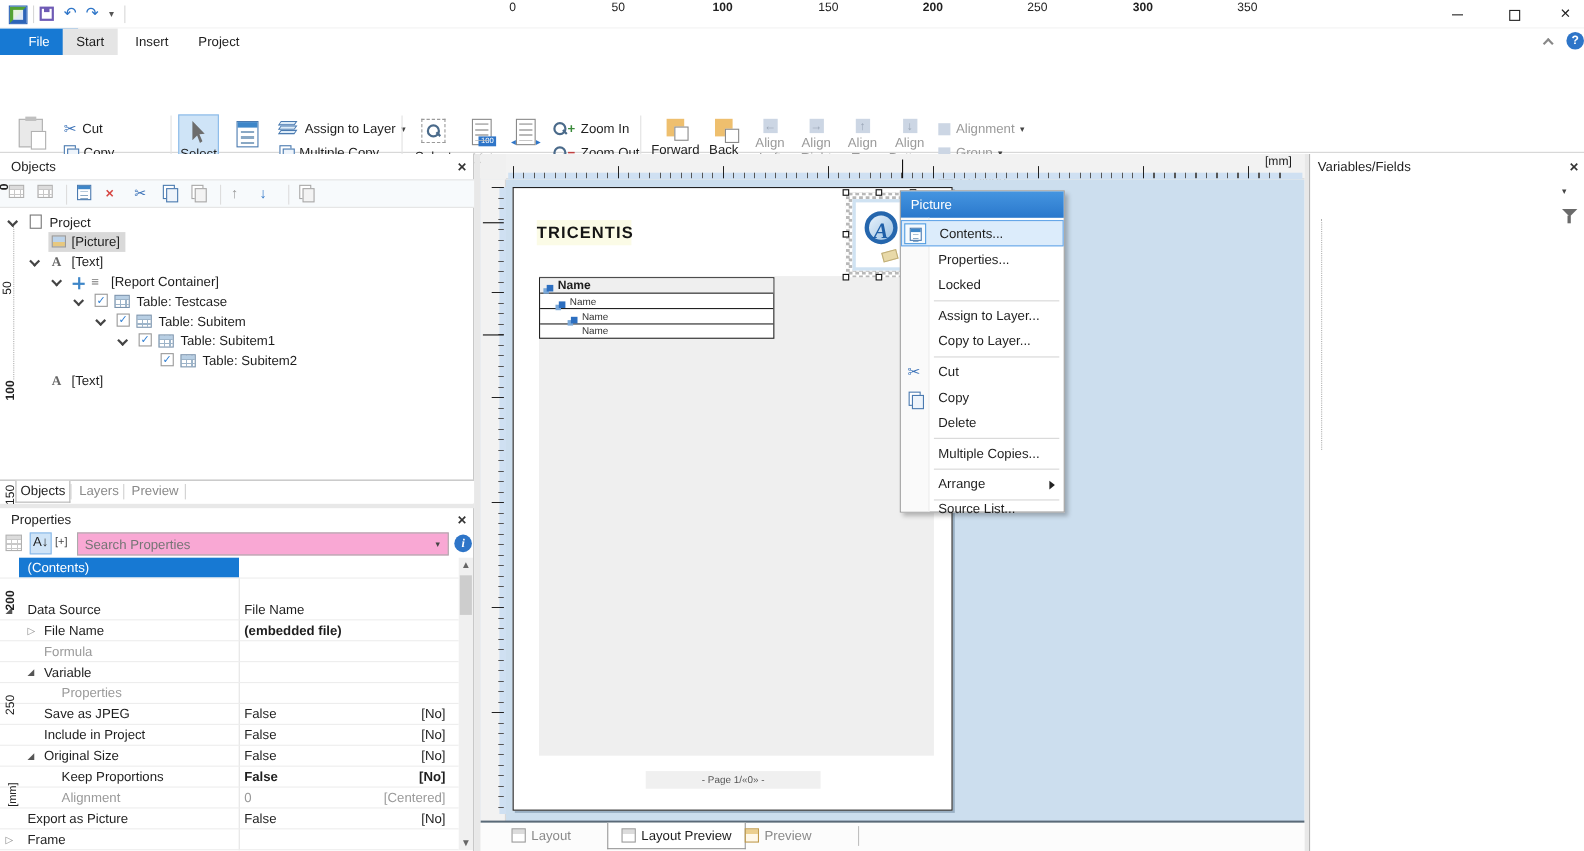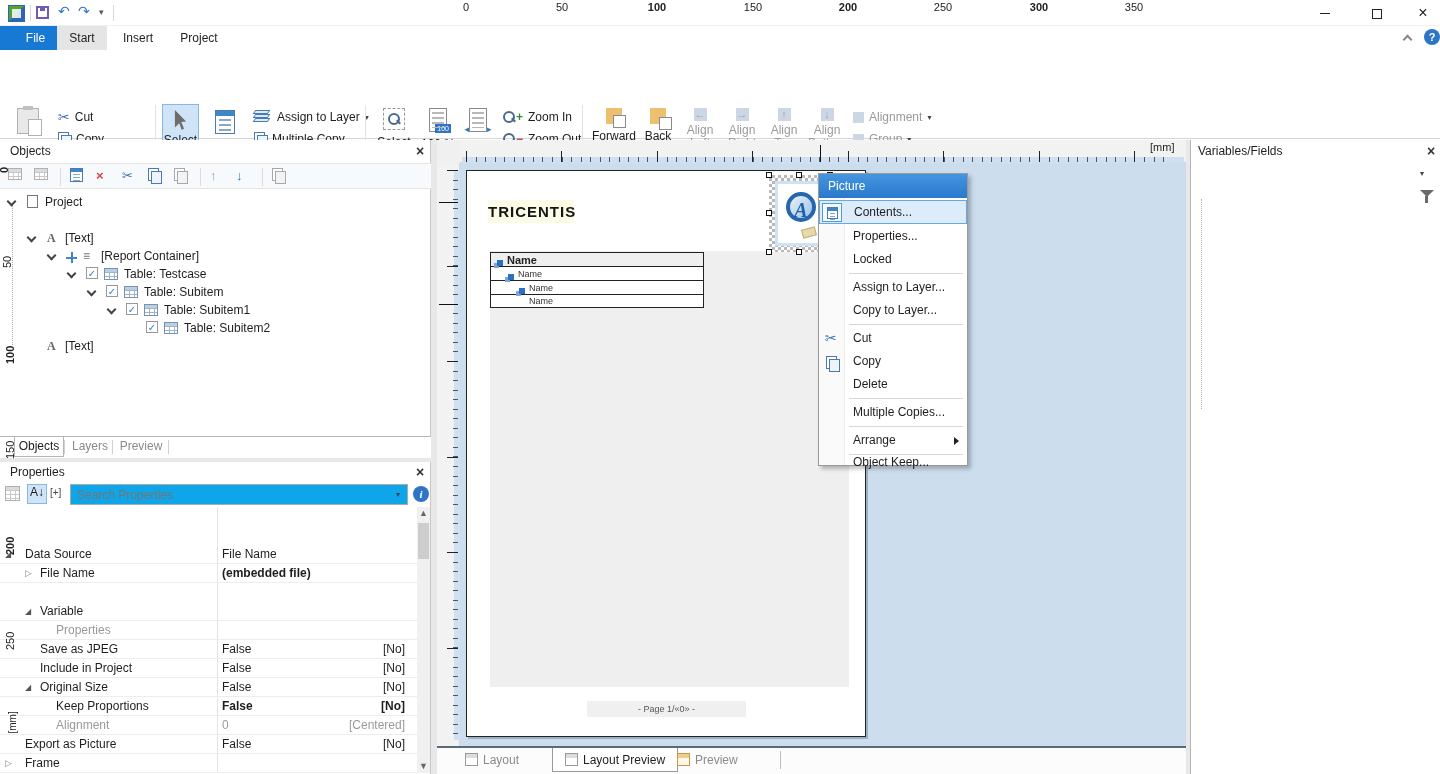--- a/index.html
+++ b/index.html
@@ -91,21 +91,21 @@
   .ico-move{display:inline-block;width:11px;height:11px;position:relative;}
   .ico-move:before{content:"";position:absolute;left:5px;top:0;width:2px;height:11px;background:#3e86c8;}
   .ico-move:after{content:"";position:absolute;left:0;top:5px;width:11px;height:2px;background:#3e86c8;}
   .dotline{position:absolute;width:0;border-left:1px dotted #b0b0b0;}
   
   .otab{position:absolute;top:437px;height:20px;line-height:19px;text-align:center;color:#8a8a8a;}
   .otab.active{background:#fff;border:1px solid #b5b5b5;border-top:none;color:#1e1e1e;}
   .ttsep{position:absolute;top:440px;width:1px;height:14px;background:#d0d0d0;}
   
   .sorticon{position:absolute;width:20px;height:20px;background:#cfe4f7;border:1px solid #88b8e8;text-align:center;}
-  .propsearch{position:absolute;left:70px;top:484px;width:338px;height:21px;border:1px solid #ababab;background:#0ea5e9;font-size:12px;padding:0 36px 0 6px;color:#444;}
+  .propsearch{position:absolute;left:70px;top:484px;width:338px;height:21px;border:1px solid #ababab;background:#f9a8d4;font-size:12px;padding:0 36px 0 6px;color:#444;}
   .infocirc{position:absolute;width:16px;height:16px;border-radius:50%;background:#2e75c8;color:#fff;font-weight:bold;font-style:italic;text-align:center;line-height:16px;font-size:11px;font-family:"Liberation Serif",serif;}
   .prow{position:absolute;left:0;width:417px;height:19px;line-height:19px;border-bottom:1px solid #ededed;}
   .prow .nm{position:absolute;top:0;white-space:nowrap;}
   .prow .vl{position:absolute;left:222px;top:0;white-space:nowrap;}
   .prow .ht{position:absolute;right:12px;top:0;white-space:nowrap;}
   .prow.sel{background:linear-gradient(90deg,#fff 0 17px,#1779d3 17px 217px,#fff 217px);}
   .prow.sel .nm{color:#fff;}
   .ncol-line{position:absolute;left:217px;top:507px;width:1px;height:266px;background:#e4e4e4;}
   .tri-open{color:#555;font-size:8px;}
   .tri-closed{color:#888;font-size:9px;}
@@ -338,20 +338,25 @@
     <span class="tsep" style="left:262px"></span>
     <span class="tico" style="left:272px"><span class="copyico gray"></span></span>
   </div>
 
   <span class="dotline" style="left:12px;top:205px;height:140px"></span>
   <div class="orow abs" style="top:193px">
     <span class="chev d abs" style="left:8px;top:5px"></span>
     <span class="ico-page abs" style="left:27px;top:2px"></span>
     <span class="abs txt" style="left:45px">Project</span>
   </div>
+  <div class="orow abs" style="top:211px">
+    <span class="abs" style="left:44px;top:0;width:70px;height:18px;background:#d9d9d9"></span>
+    <span class="ico-pic abs" style="left:47px;top:3px"></span>
+    <span class="abs txt" style="left:65px">[Picture]</span>
+  </div>
   <div class="orow abs" style="top:229px">
     <span class="chev d abs" style="left:28px;top:5px"></span>
     <span class="abs" style="left:47px;color:#666;font-family:'Liberation Serif',serif;font-weight:bold">A</span>
     <span class="abs txt" style="left:65px">[Text]</span>
   </div>
   <div class="orow abs" style="top:247px">
     <span class="chev d abs" style="left:48px;top:5px"></span>
     <span class="ico-move abs" style="left:66px;top:3px"></span>
     <span class="abs" style="left:83px;color:#777">≡</span>
     <span class="abs txt" style="left:101px">[Report Container]</span>
@@ -400,29 +405,35 @@
     <span class="grid-ico gray" style="width:15px;height:15px"></span>
   </span>
   <span class="sorticon" style="left:27px;top:484px">A↓</span>
   <span class="abs" style="left:50px;top:487px;font-size:10px;color:#444">[+]</span>
   <input class="propsearch" placeholder="Search Properties" style="">
   <span class="abs caret" style="left:396px;top:490px">▾</span>
   <span class="infocirc" style="left:413px;top:486px">i</span>
 
   <div class="ncol-line"></div>
 
+  <div class="prow sel" style="top:507px">
+    <span class="nm" style="left:25px">(Contents)</span>
+  </div>
   <div class="prow" style="top:545px">
     <span class="nm tri-open" style="left:5px">◢</span>
     <span class="nm" style="left:25px">Data Source</span>
     <span class="vl">File Name</span>
   </div>
   <div class="prow" style="top:564px">
     <span class="nm tri-closed" style="left:25px">▷</span>
     <span class="nm" style="left:40px">File Name</span>
     <span class="vl b">(embedded file)</span>
+  </div>
+  <div class="prow" style="top:583px">
+    <span class="nm g" style="left:40px">Formula</span>
   </div>
   <div class="prow" style="top:602px">
     <span class="nm tri-open" style="left:25px">◢</span>
     <span class="nm" style="left:40px">Variable</span>
   </div>
   <div class="prow" style="top:621px">
     <span class="nm g" style="left:56px">Properties</span>
   </div>
   <div class="prow" style="top:640px">
     <span class="nm" style="left:40px">Save as JPEG</span>
@@ -570,21 +581,21 @@
     <div class="mi" style="top:227px">
       <span class="t">Multiple Copies...</span>
     </div>
     <div class="msep" style="top:252px"></div>
     <div class="mi" style="top:255px">
       <span class="t">Arrange</span>
       <span class="subarrow"></span>
     </div>
     <div class="msep" style="top:280px"></div>
     <div class="mi" style="top:283px;height:9px">
-      <span class="t" style="line-height:10px">Object Keep...</span>
+      <span class="t" style="line-height:10px">Source List...</span>
     </div>
   </div>
 
   <div id="canvas-bottom-line"></div>
   <div id="btabbar">
     <span class="btab" style="left:28px">
       <span class="btico"></span><span>Layout</span>
     </span>
     <span class="btab active" style="left:115px;padding:0 12px">
       <span class="btico"></span><span>Layout Preview</span>

